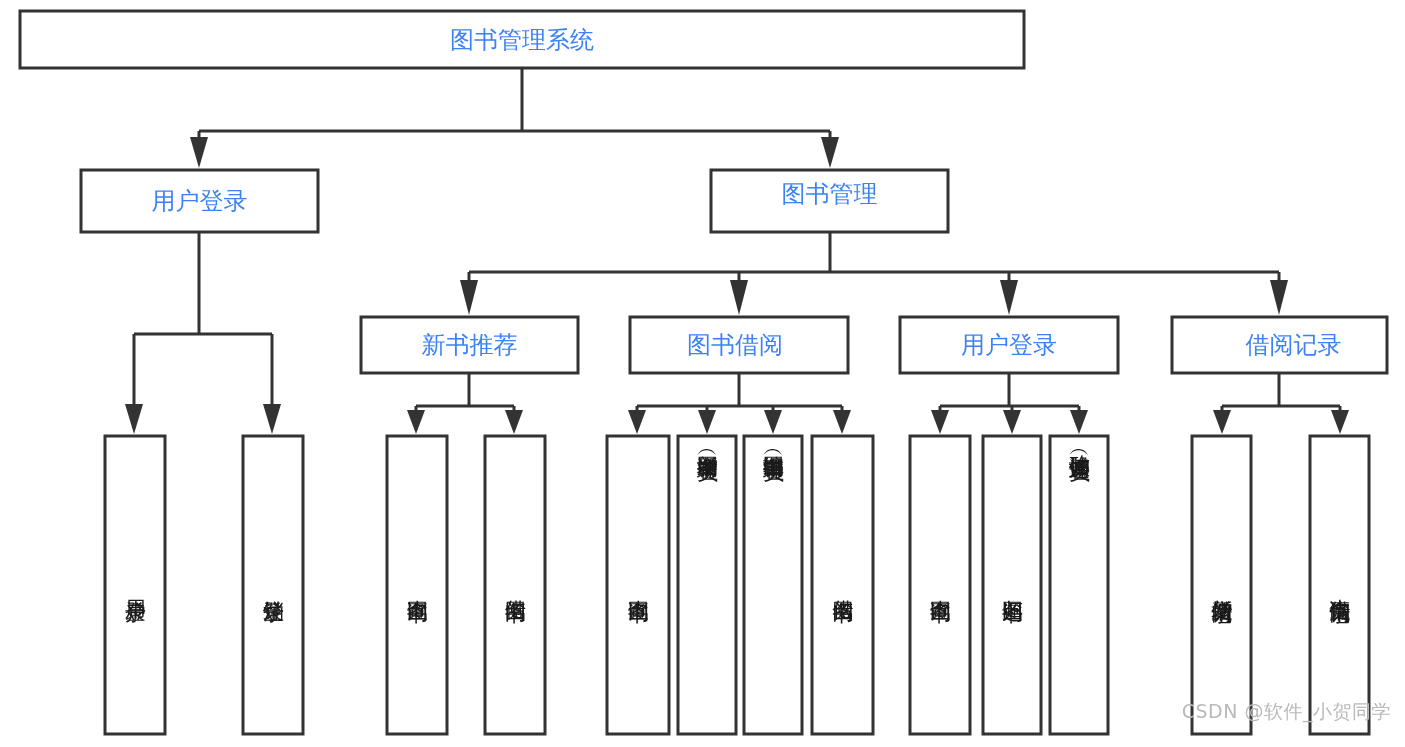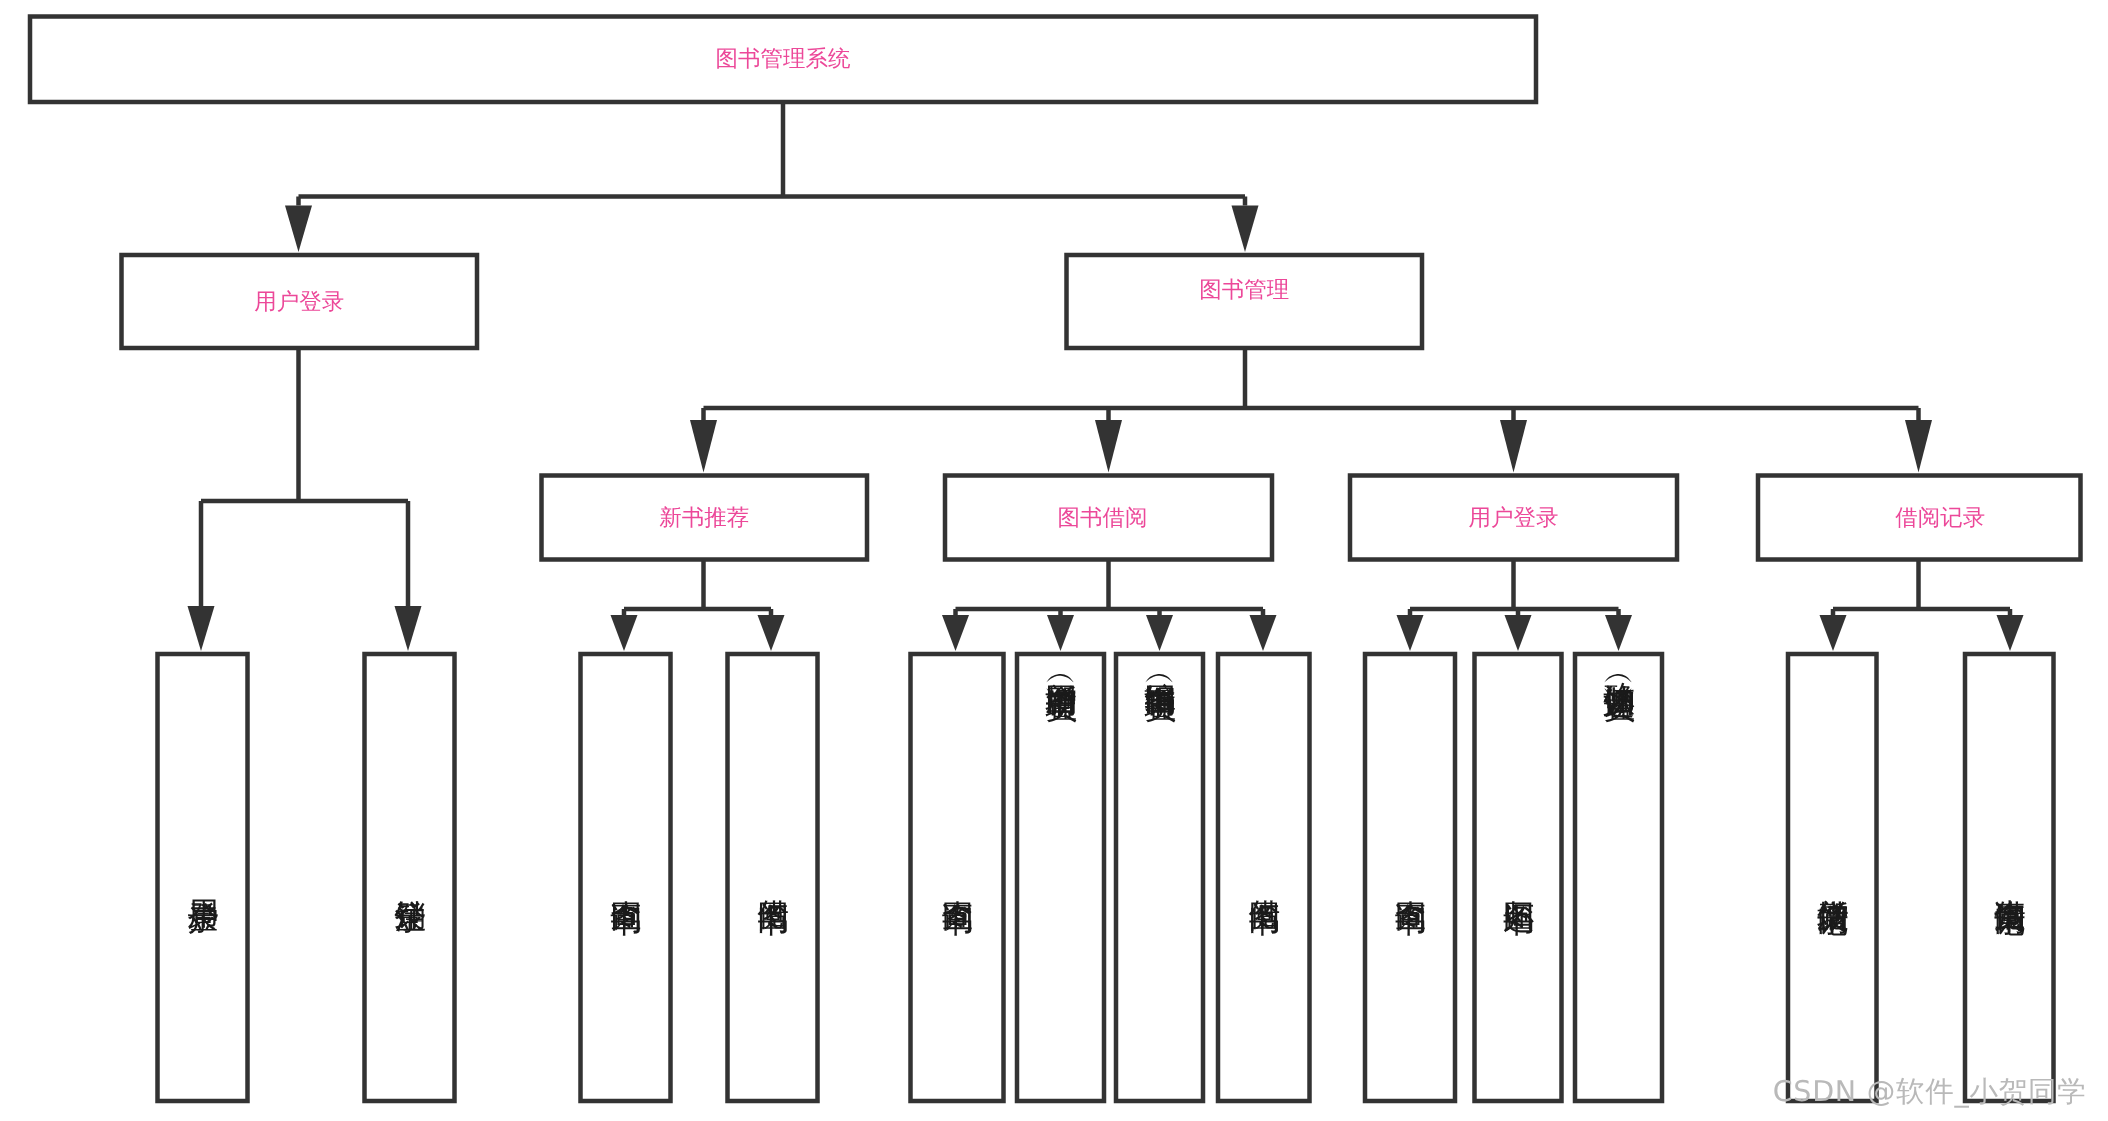--- a/index.html
+++ b/index.html
@@ -58,28 +58,28 @@
   }
   .hlabel-wrap {
     position: absolute;
     display: flex;
     align-items: center;
     justify-content: center;
     pointer-events: none;
   }
   .hlabel-text {
     font-family: Liberation Serif, serif;
-    font-size: 15px;
-    color: #ec4899;
+    font-size: 24px;
+    color: #3b82f6;
     white-space: nowrap;
   }
   #watermark {
     position: absolute;
     right: 14px;
-    bottom: 6px;
+    bottom: 22px;
     font-family: "DejaVu Sans", "Liberation Sans", sans-serif;
     font-size: 19px;
     color: #b9b9b9;
     white-space: nowrap;
     letter-spacing: 0.5px;
   }
 </style>
 </head>
 <body>
 

